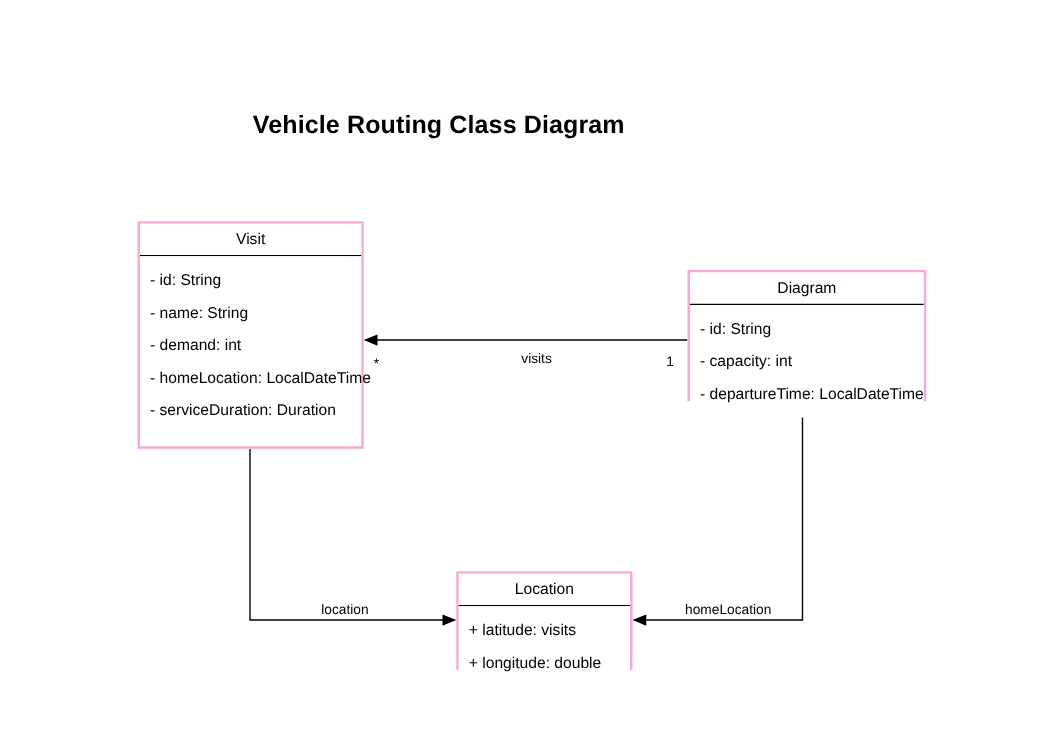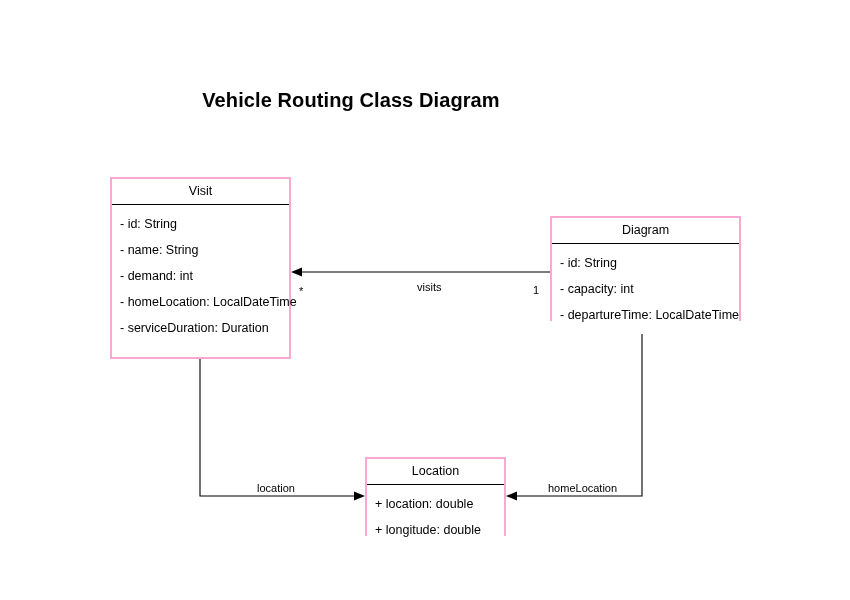--- a/index.html
+++ b/index.html
@@ -161,18 +161,18 @@
     <div class="uml-attrs">
       <div class="uml-attr">- id: String</div>
       <div class="uml-attr">- capacity: int</div>
       <div class="uml-attr">- departureTime: LocalDateTime</div>
     </div>
   </div>
 
   <div class="uml-class" id="class-location">
     <div class="uml-class-name">Location</div>
     <div class="uml-attrs">
-      <div class="uml-attr">+ location: double</div>
+      <div class="uml-attr">+ latitude: visits</div>
       <div class="uml-attr">+ longitude: double</div>
     </div>
   </div>
 
 </div>
 
 </body></html>

